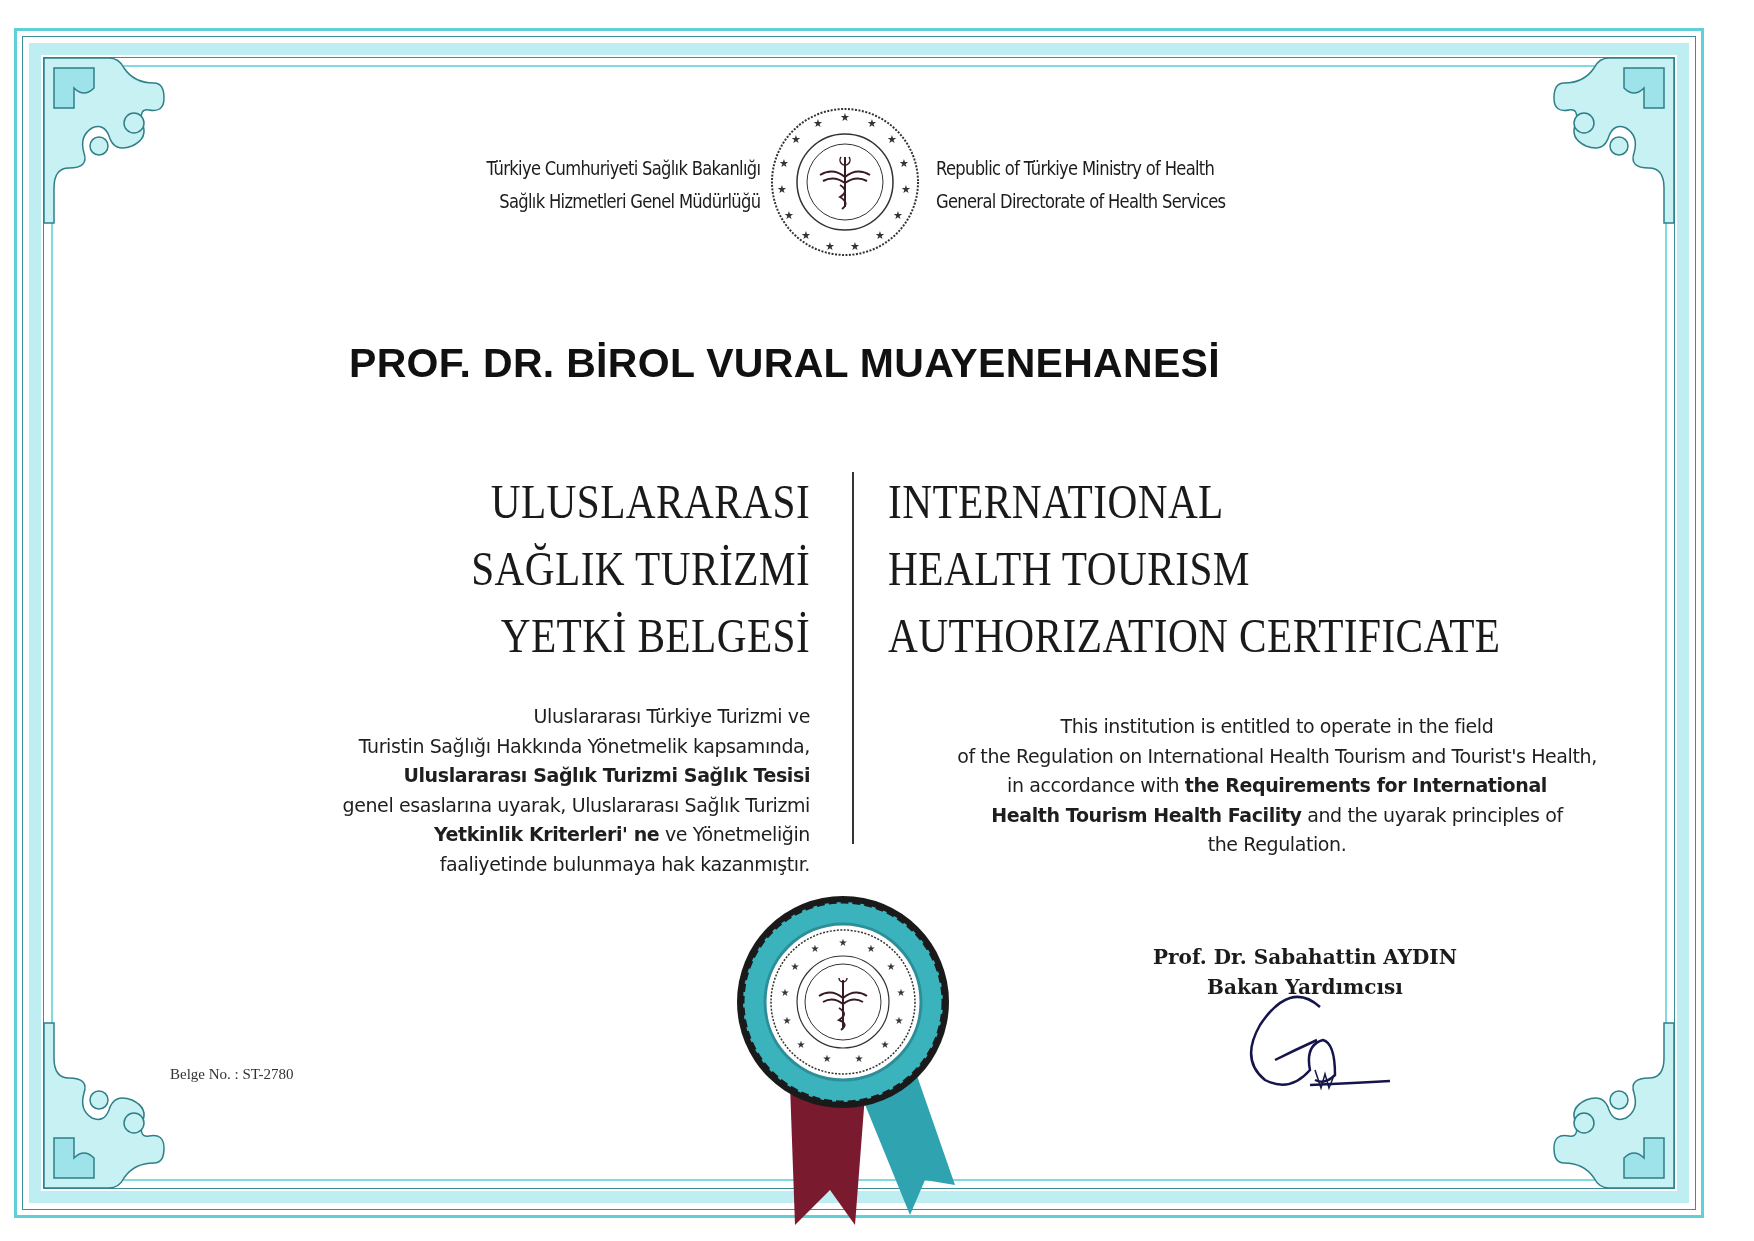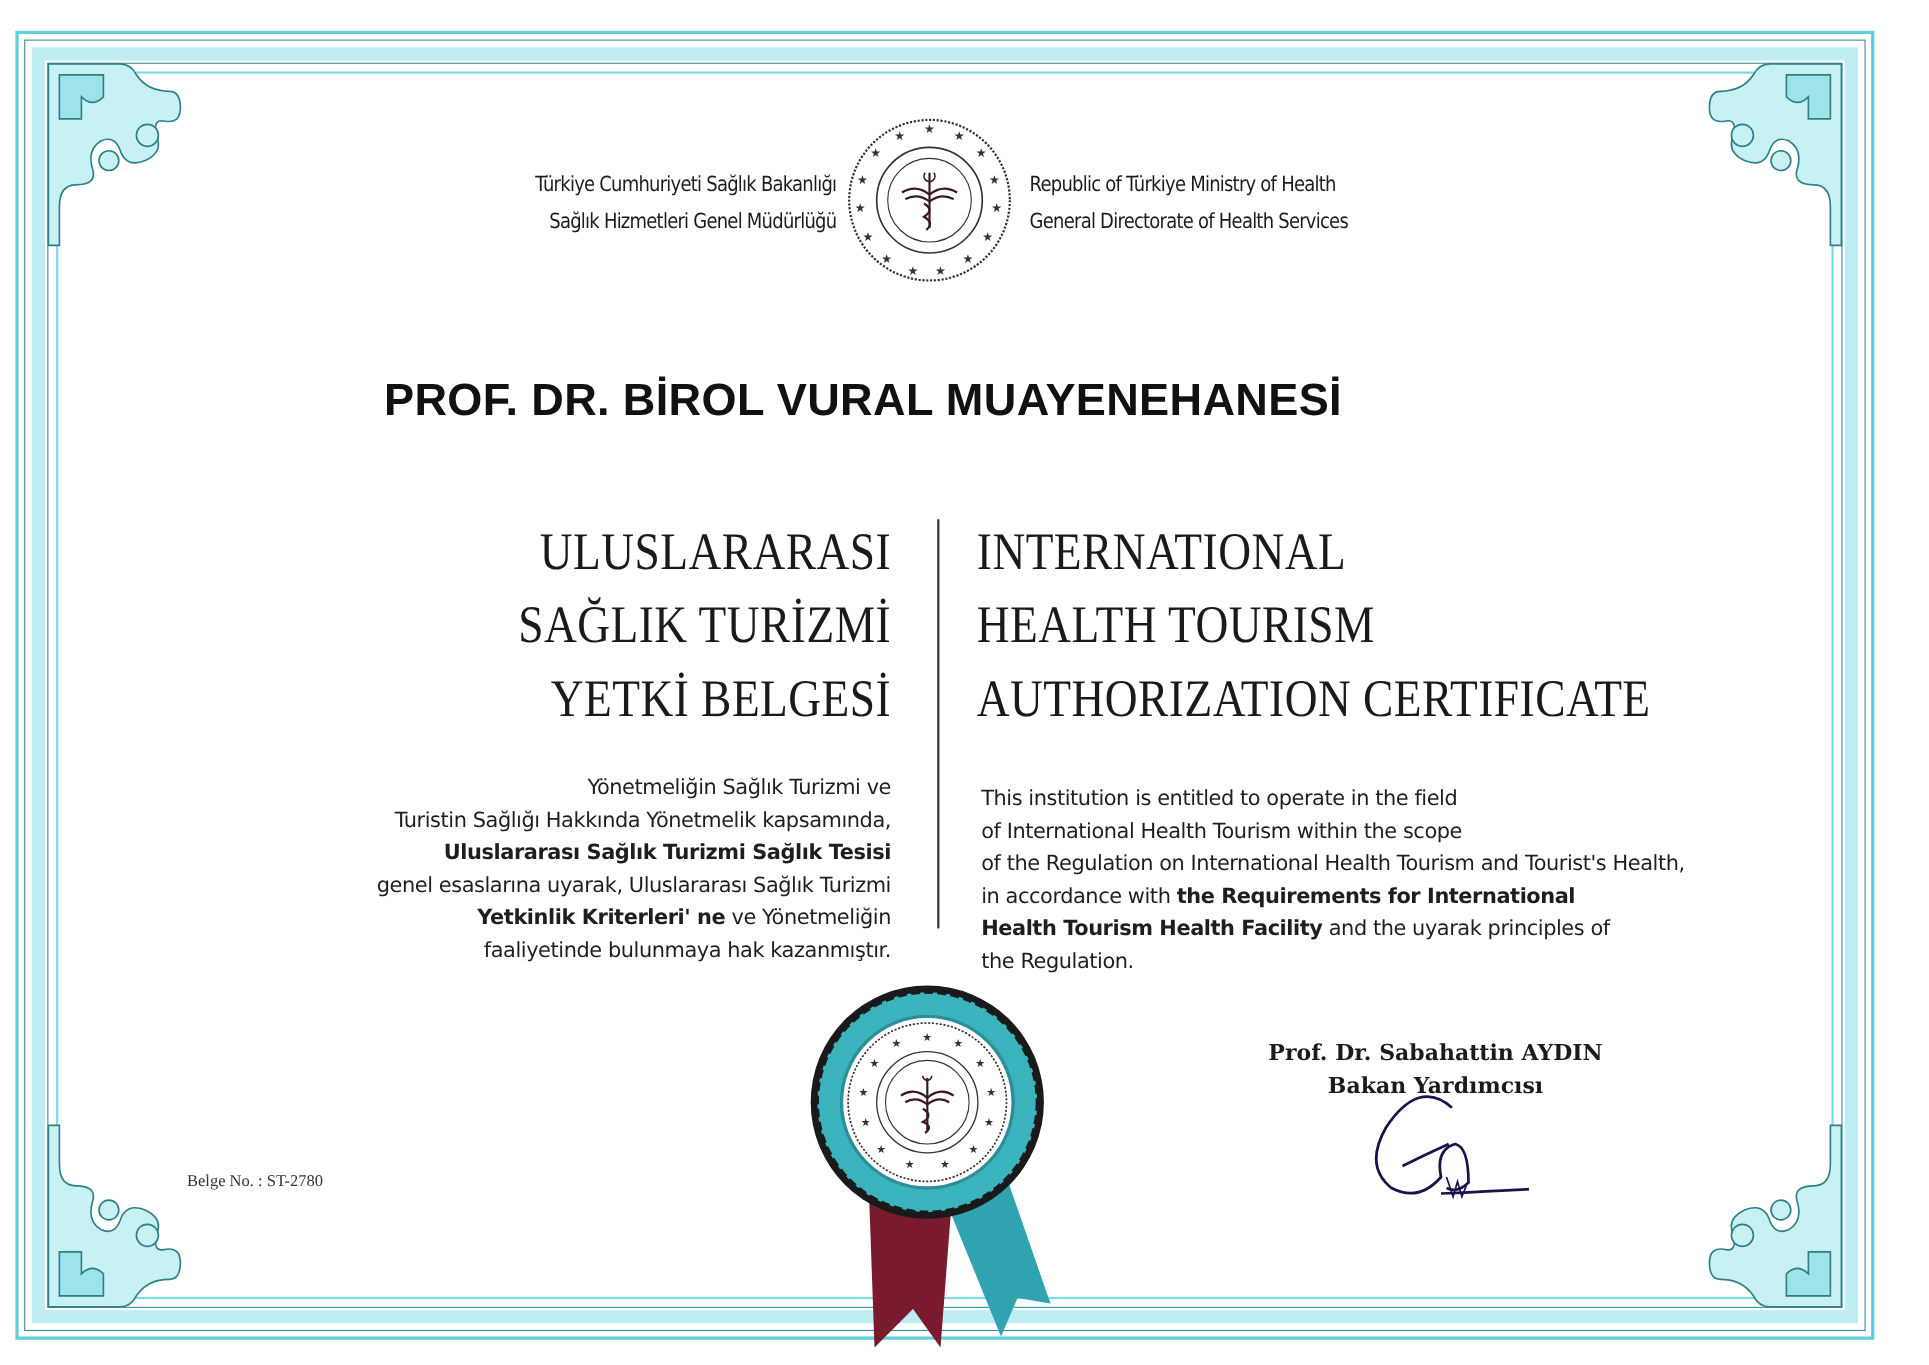--- a/index.html
+++ b/index.html
@@ -40,21 +40,21 @@
   .head-left { right:calc(1754px - 810px); top:468px; text-align:right; transform-origin:right top; }
   .head-right { left:888px; top:468px; text-align:left; transform-origin:left top; }
   .divider { left:852px; top:472px; width:1.5px; height:372px; background:#333; }
 
   .para {
     font-family:"DejaVu Sans", sans-serif; font-size:19px; line-height:29.5px;
     color:#1e1e1e; letter-spacing:-0.4px;
   }
   .para b { font-weight:bold; }
   .para-left { right:calc(1754px - 810px); top:702px; text-align:right; width:560px; }
-  .para-right { left:892px; top:712px; text-align:left; width:770px; }
+  .para-right { left:892px; top:712px; text-align:center; width:770px; }
   .para-right .ln, .para-left .ln { display:block; white-space:nowrap; }
 
   .sign-name {
     left:1140px; width:330px; top:926px; text-align:center;
     font-family:"DejaVu Serif", serif; font-weight:bold; font-size:20px;
     color:#1b1b1b; line-height:30px;margin-top:16px;
   }
   .doc-no {
     left:170px; top:1066px; font-family:"Liberation Serif", serif;
     font-size:15px; color:#333;
@@ -150,31 +150,30 @@
   <div>YETKİ BELGESİ</div>
 </div>
 <div class="abs divider"></div>
 <div class="abs head head-right">
   <div>INTERNATIONAL</div>
   <div>HEALTH TOURISM</div>
   <div>AUTHORIZATION CERTIFICATE</div>
 </div>
 
 <div class="abs para para-left">
-  <span class="ln">Yönetmeliğin Sağlık Turizmi ve</span>
+  <span class="ln">Uluslararası Türkiye Turizmi ve</span>
   <span class="ln">Turistin Sağlığı Hakkında Yönetmelik kapsamında,</span>
   <span class="ln"><b>Uluslararası Sağlık Turizmi Sağlık Tesisi</b></span>
   <span class="ln">genel esaslarına uyarak, Uluslararası Sağlık Turizmi</span>
   <span class="ln"><b>Yetkinlik Kriterleri' ne</b><span> ve Yönetmeliğin</span></span>
   <span class="ln">faaliyetinde bulunmaya hak kazanmıştır.</span>
 </div>
 
 <div class="abs para para-right">
   <span class="ln">This institution is entitled to operate in the field</span>
-  <span class="ln">of International Health Tourism within the scope</span>
   <span class="ln">of the Regulation on International Health Tourism and Tourist's Health,</span>
   <span class="ln"><span>in accordance with </span><b>the Requirements for International</b></span>
   <span class="ln"><b>Health Tourism Health Facility</b><span> and the uyarak principles of</span></span>
   <span class="ln">the Regulation.</span>
 </div>
 
 <svg class="abs" style="left:725px;top:890px;" width="240" height="351" viewBox="0 0 240 351">
 
   <path d="M65 195 L140 205 L130 335 L105 300 L70 335 Z" fill="#7a1a2e"></path>
   <path d="M130 190 L190 180 L230 295 L200 290 L185 325 Z" fill="#2fa3b0"></path>

